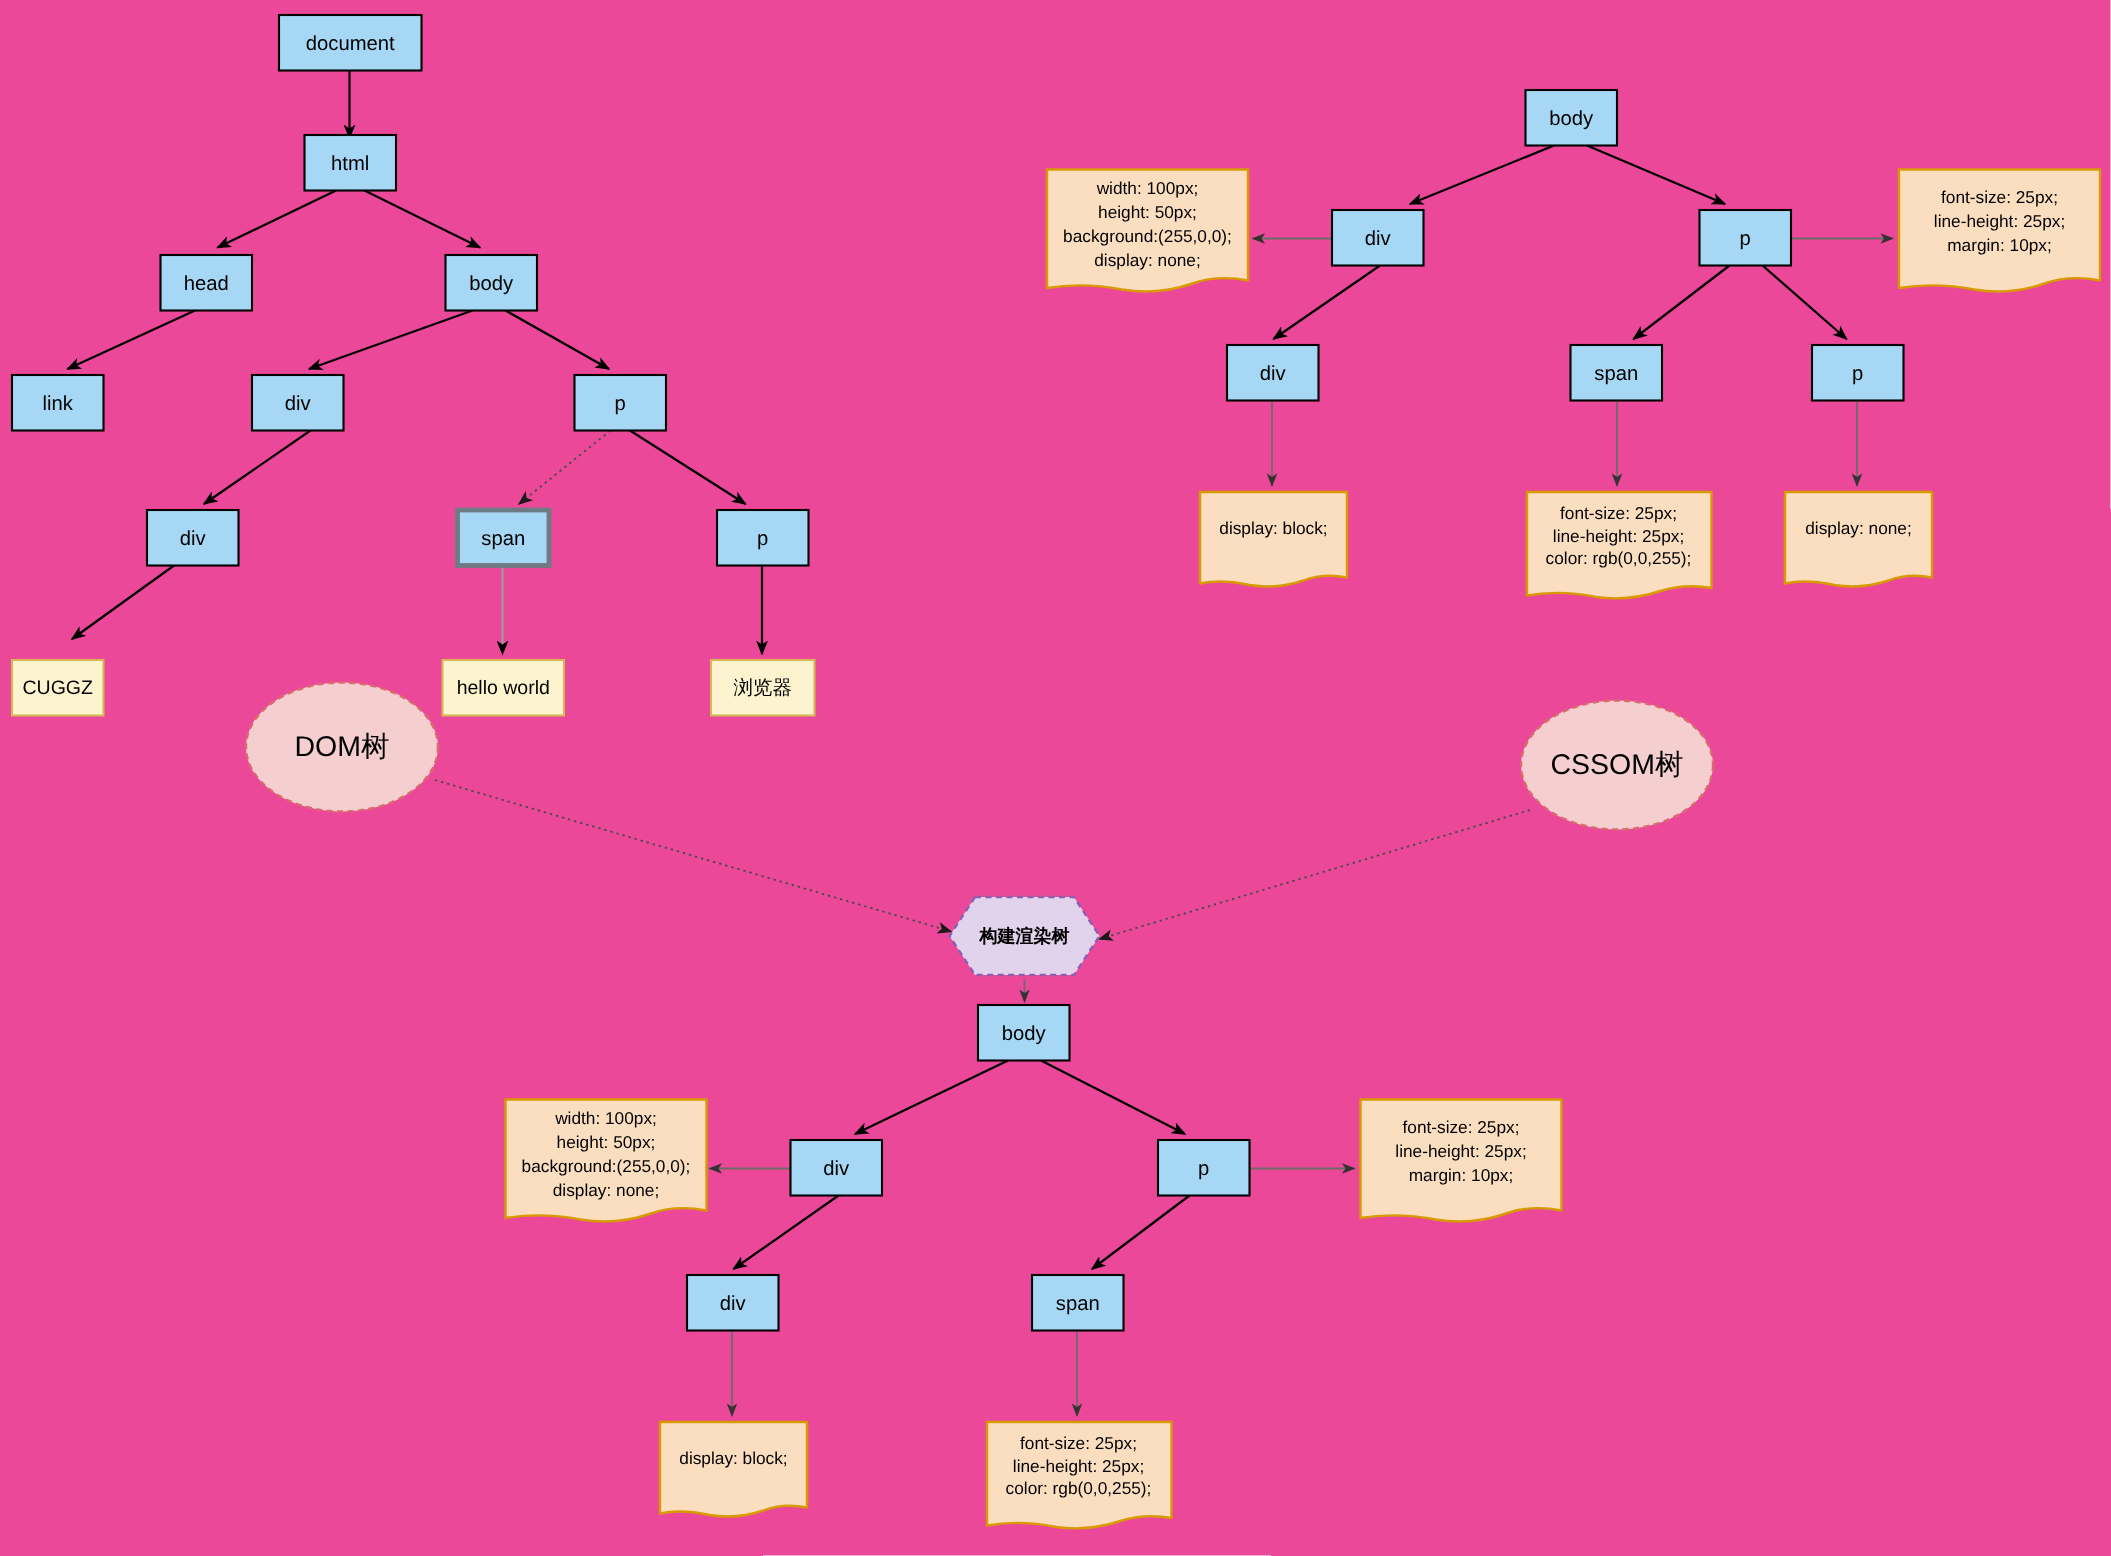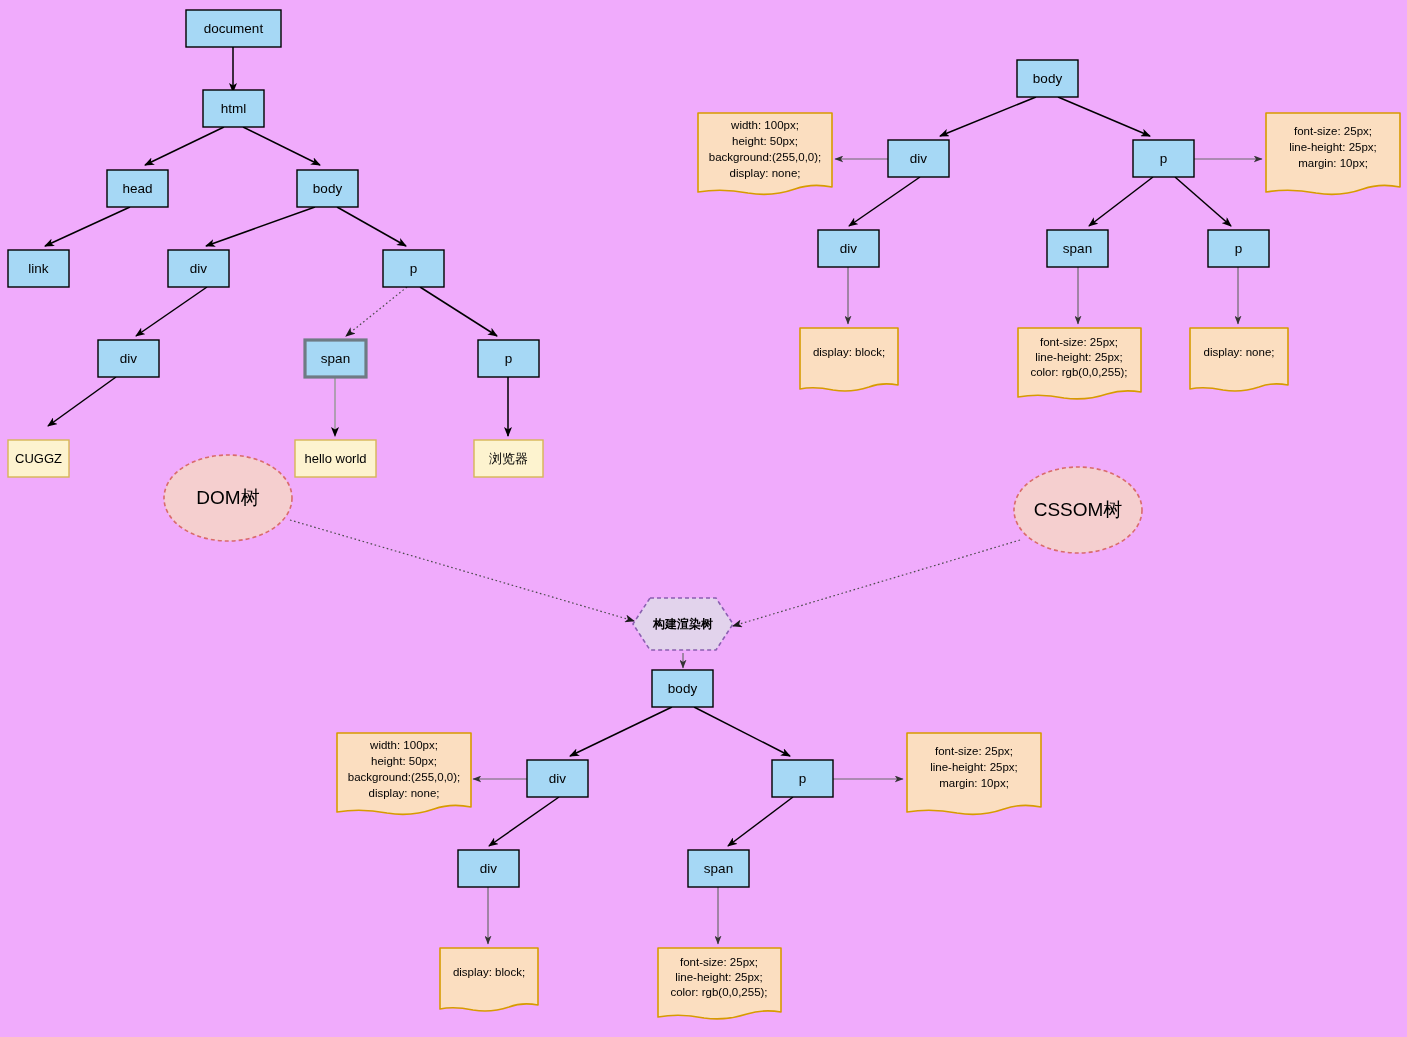--- a/index.html
+++ b/index.html
@@ -10,21 +10,21 @@
   body {
     width: 1407px;
     height: 1037px;
     font-family: "Liberation Sans", sans-serif;
     overflow: hidden;
   }
   #diagram-root {
     position: relative;
     width: 1407px;
     height: 1037px;
-    background: #f0abfc;
+    background: #ec4899;
   }
   svg#diagram-svg {
     position: absolute;
     top: 0;
     left: 0;
     width: 1407px;
     height: 1037px;
     display: block;
   }
   .node-rect {

